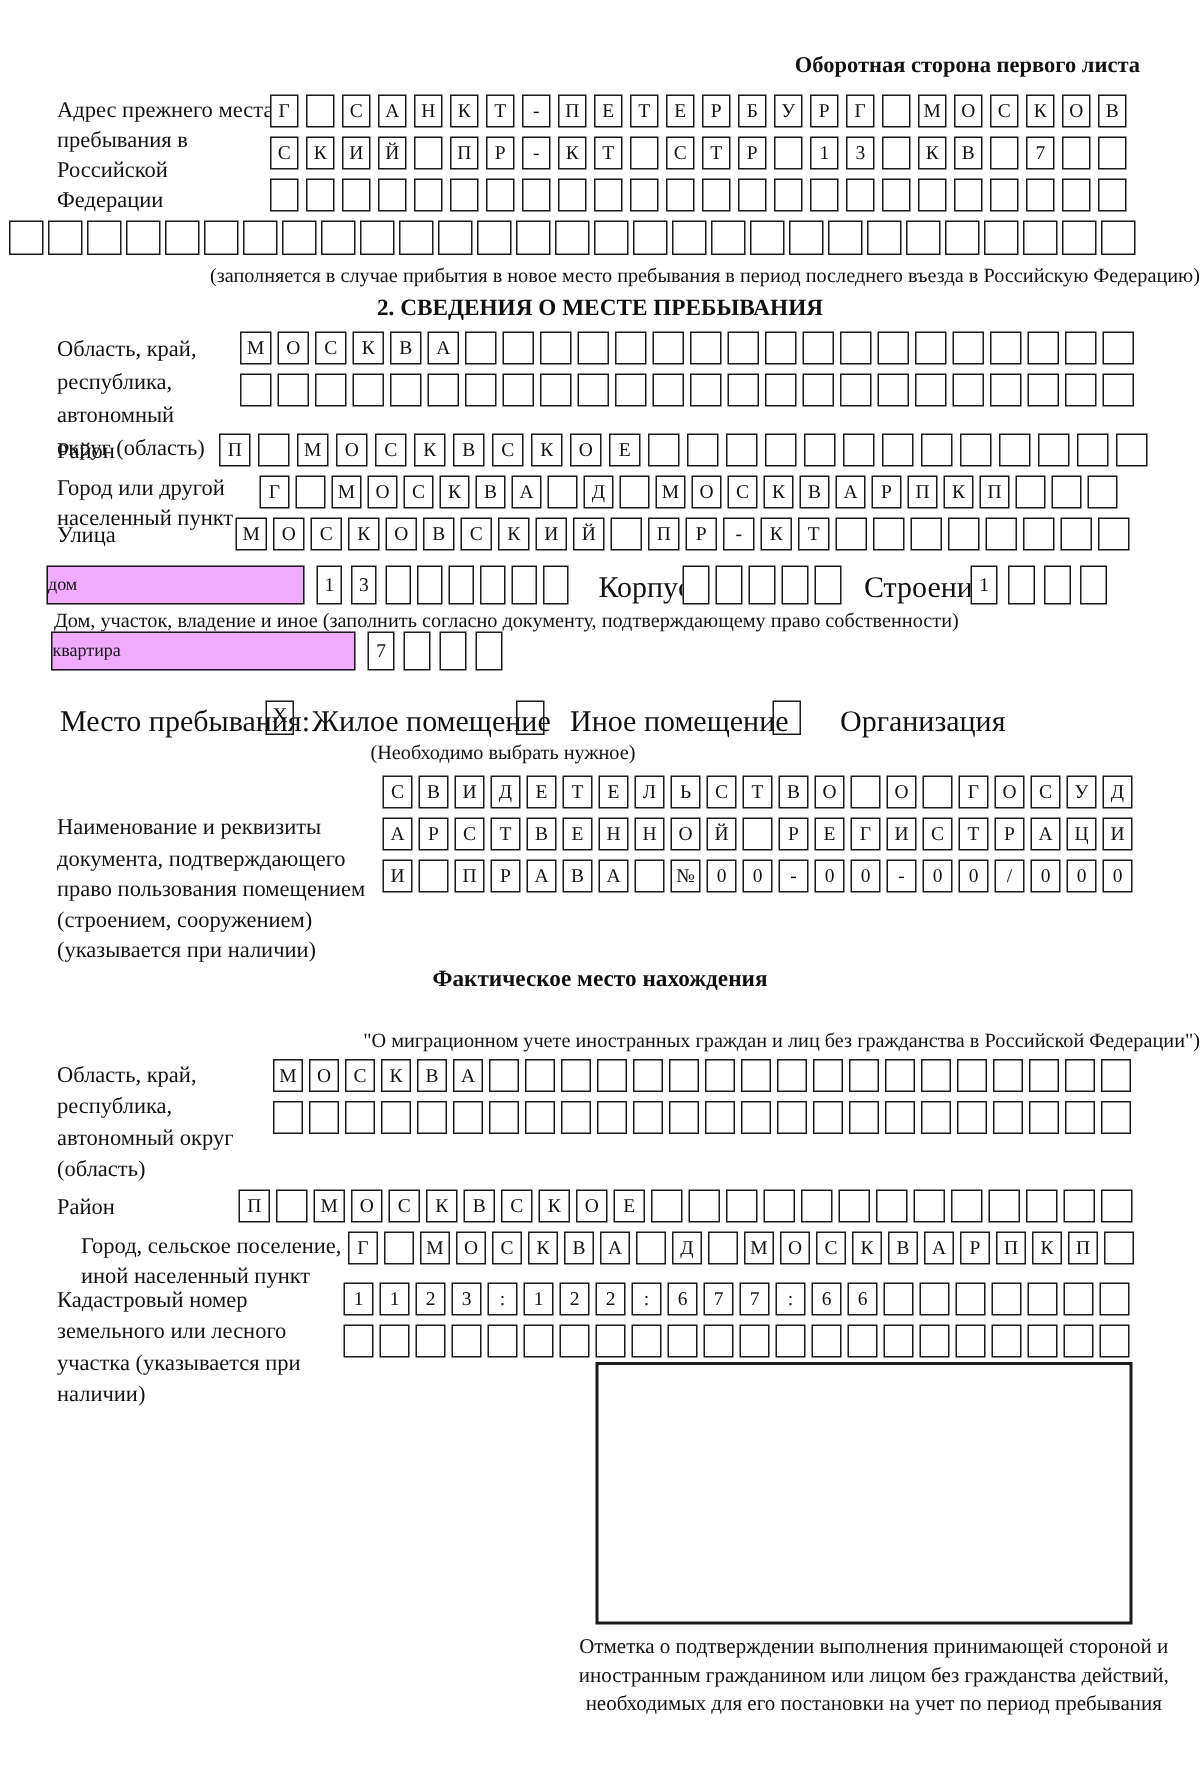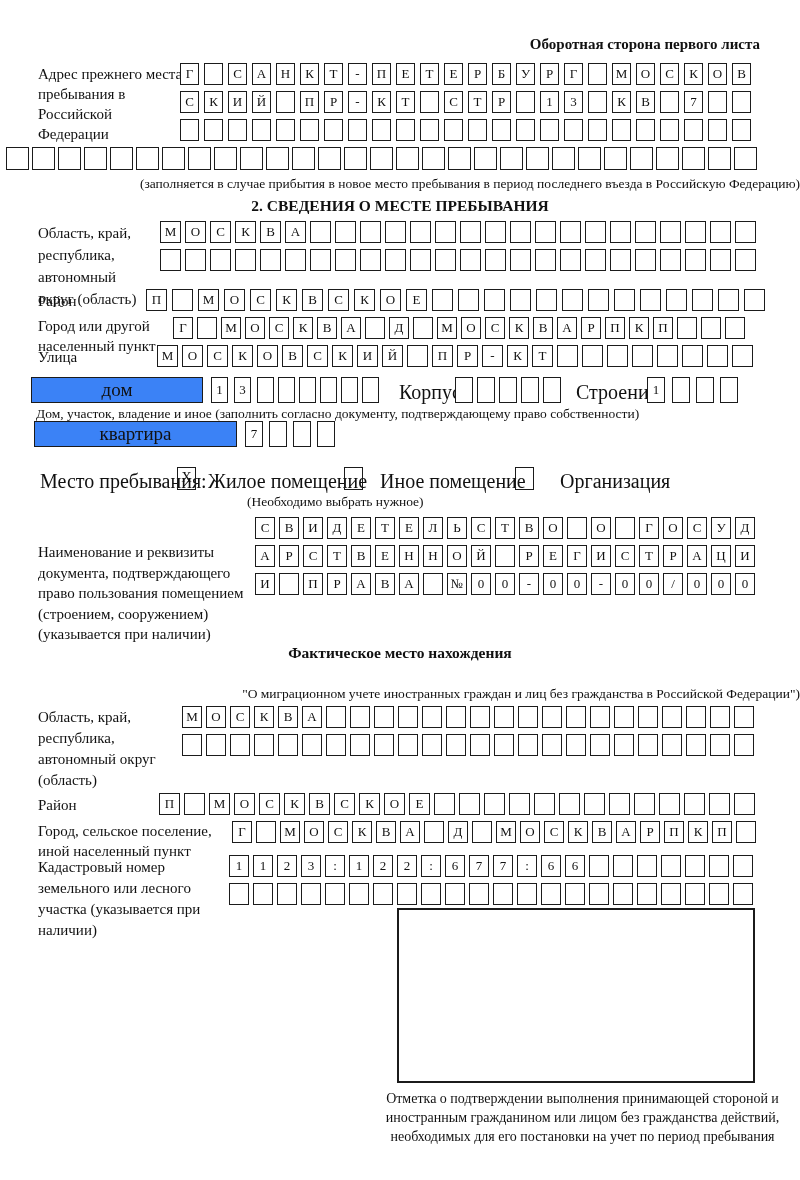--- a/index.html
+++ b/index.html
@@ -19,21 +19,21 @@
   .g-wide{--w:23px;--h:23px;--g:3px;}
   .g-sec{--w:21px;--h:22px;--g:4px;}
   .g-sec5{--w:21px;--h:22px;--g:5px;}
   .g-city{--w:20px;--h:22px;--g:4px;}
   .g-doc{--w:20px;--h:22px;--g:4px;}
   .g-house{--w:17px;--h:26px;--g:6px;}
   .g-house2{--w:17px;--h:26px;--g:4px;}
   .g-korp{--w:18px;--h:26px;--g:4px;}
   .g-apt{--w:18px;--h:26px;--g:6px;}
   .widebox{box-sizing:border-box;border:1.5px solid #1b1b1b;height:26px;line-height:23px;
-           text-align:center;font-size:19px;background:#3b82f6;}
+           font-size:12px;background:#f0abfc;}
   .chk{box-sizing:border-box;width:19px;height:23px;border:1.5px solid #1b1b1b;text-align:center;
        font-size:14px;line-height:20px;}
   .opt{font-size:20px;}
   .stamp{box-sizing:border-box;border:2px solid #1b1b1b;background:#fff;}
   .stampcap{font-size:14px;line-height:19px;text-align:center;}
 </style>
 </head>
 <body>
 
 <div class="page">
@@ -490,21 +490,21 @@
       <div class="cell"></div>
       <div class="cell"></div>
       <div class="cell"></div>
       <div class="cell"></div>
       <div class="cell"></div>
       <div class="cell"></div>
       <div class="cell"></div>
       <div class="cell"></div>
     </div>
 
-  <div class="abs lbl" style="left:38px;top:821px;width:190px;">Город, сельское поселение, иной населенный пункт</div>
+  <div class="abs lbl" style="left:54px;top:821px;width:190px;">Город, сельское поселение, иной населенный пункт</div>
   <div class="abs cells g-city" style="left:232px;top:821px;">
       <div class="cell">Г</div>
       <div class="cell"></div>
       <div class="cell">М</div>
       <div class="cell">О</div>
       <div class="cell">С</div>
       <div class="cell">К</div>
       <div class="cell">В</div>
       <div class="cell">А</div>
       <div class="cell"></div>

